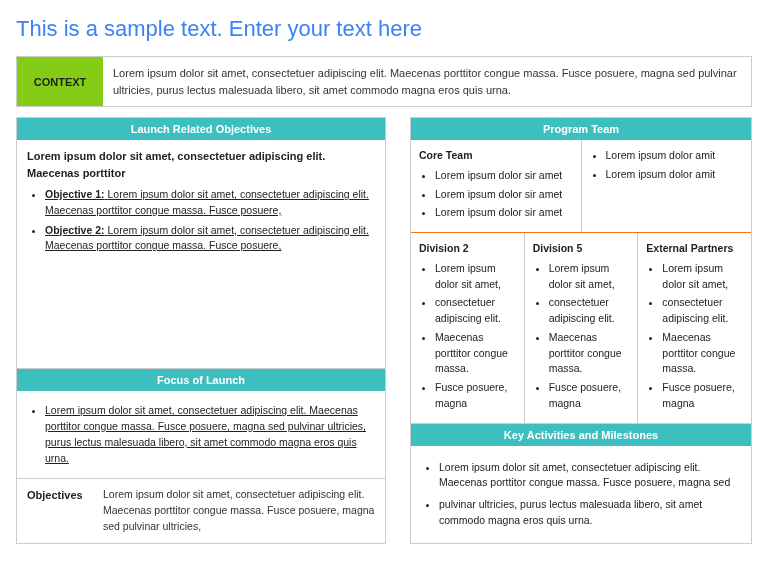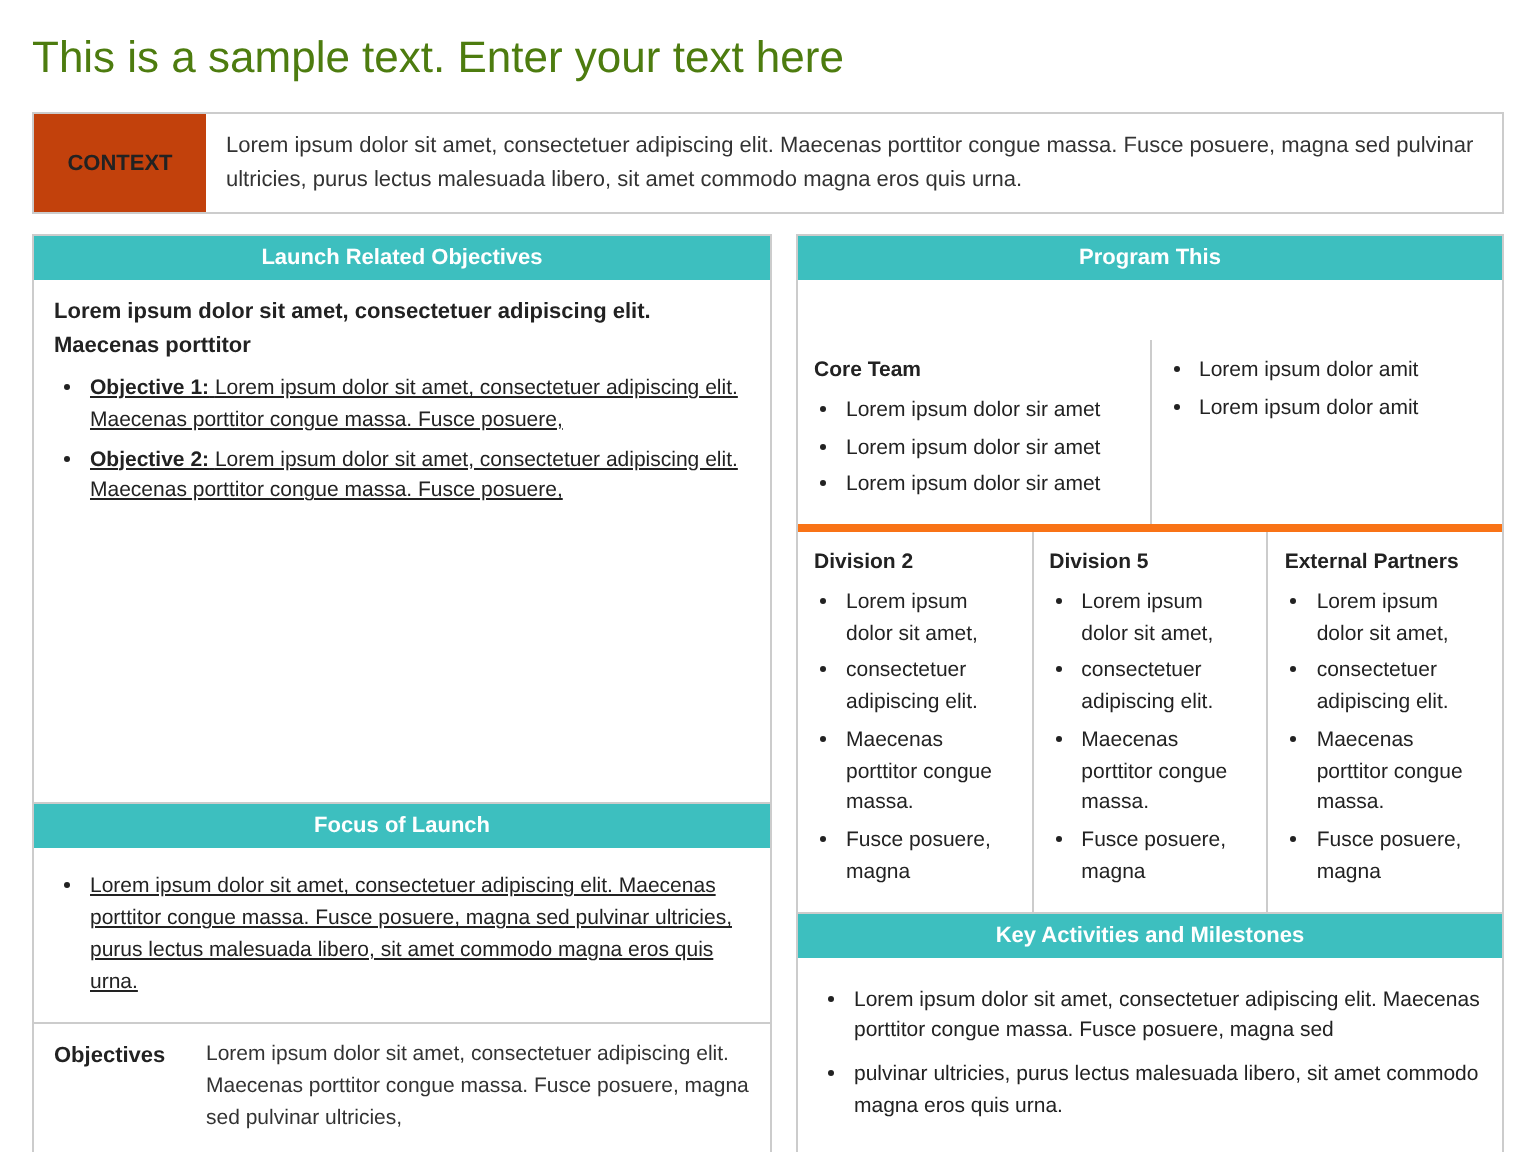--- a/index.html
+++ b/index.html
@@ -8,49 +8,49 @@
       font-size: 11px;
       background: #fff;
       width: 768px;
       min-height: 576px;
       padding: 16px;
       color: #222;
     }
     .page-title {
       font-size: 22px;
       font-weight: 300;
-      color: #4d7c0f;
+      color: #3b82f6;
       margin-bottom: 14px;
     }
     .context-box {
       display: flex;
       border: 1px solid #ccc;
       margin-bottom: 10px;
       background: #fff;
     }
     .context-label {
-      background: #c2410c;
+      background: #84cc16;
       font-weight: bold;
       font-size: 11px;
       padding: 8px 12px;
       display: flex;
       align-items: center;
       justify-content: center;
       min-width: 86px;
       text-align: center;
     }
     .context-text {
       padding: 8px 10px;
       font-size: 11px;
       line-height: 1.5;
       color: #333;
     }
     .main-grid {
       display: flex;
-      gap: 12px;
+      gap: 24px;
       width: 100%;
     }
     .left-col {
       flex: 0 0 370px;
       display: flex;
       flex-direction: column;
       gap: 0;
       border: 1px solid #ccc;
     }
     .right-col {
@@ -105,22 +105,21 @@
     .adjacencies-text {
       padding: 8px 6px;
       font-size: 10.5px;
       line-height: 1.5;
       color: #333;
     }
     
     .program-team-grid {
       display: flex;
       gap: 0;
-      border-bottom: 4px solid #f97316;
-      margin-top: 30px;
+      border-bottom: 1px solid #f97316;
     }
     .program-team-col {
       flex: 1;
       padding: 8px 8px;
       font-size: 10.5px;
       line-height: 1.5;
       border-right: 1px solid #ccc;
     }
     .program-team-col:last-child {
       border-right: none;
@@ -223,21 +222,21 @@
     </div>
 
     <div class="adjacencies-row">
       <div class="adjacencies-label">Objectives</div>
       <div class="adjacencies-text">Lorem ipsum dolor sit amet, consectetuer adipiscing elit. Maecenas porttitor congue massa. Fusce posuere, magna sed pulvinar ultricies,</div>
     </div>
   </div>
 
   <div class="right-col">
 
-    <div class="section-header">Program This</div>
+    <div class="section-header">Program Team</div>
 
     <div class="program-team-grid">
       <div class="program-team-col">
         <div class="col-title">Core Team</div>
         <ul>
           <li>Lorem ipsum dolor sir amet</li>
           <li>Lorem ipsum dolor sir amet</li>
           <li>Lorem ipsum dolor sir amet</li>
         </ul>
       </div>

